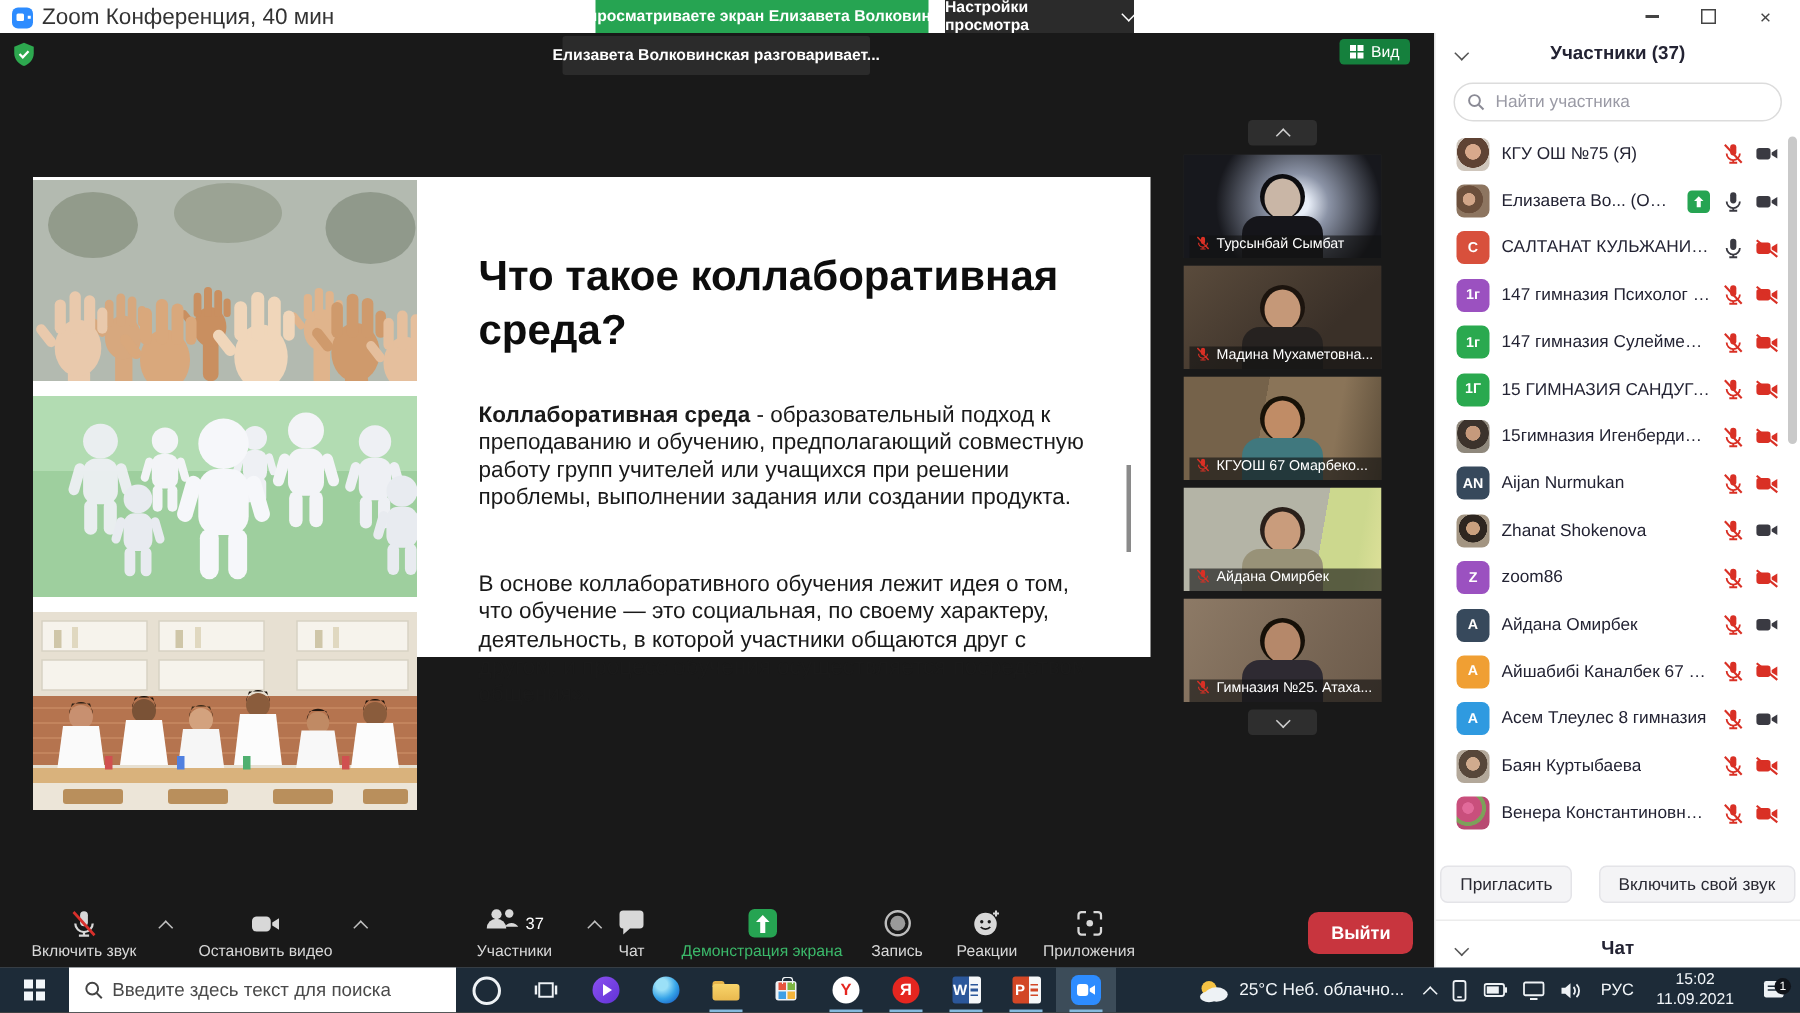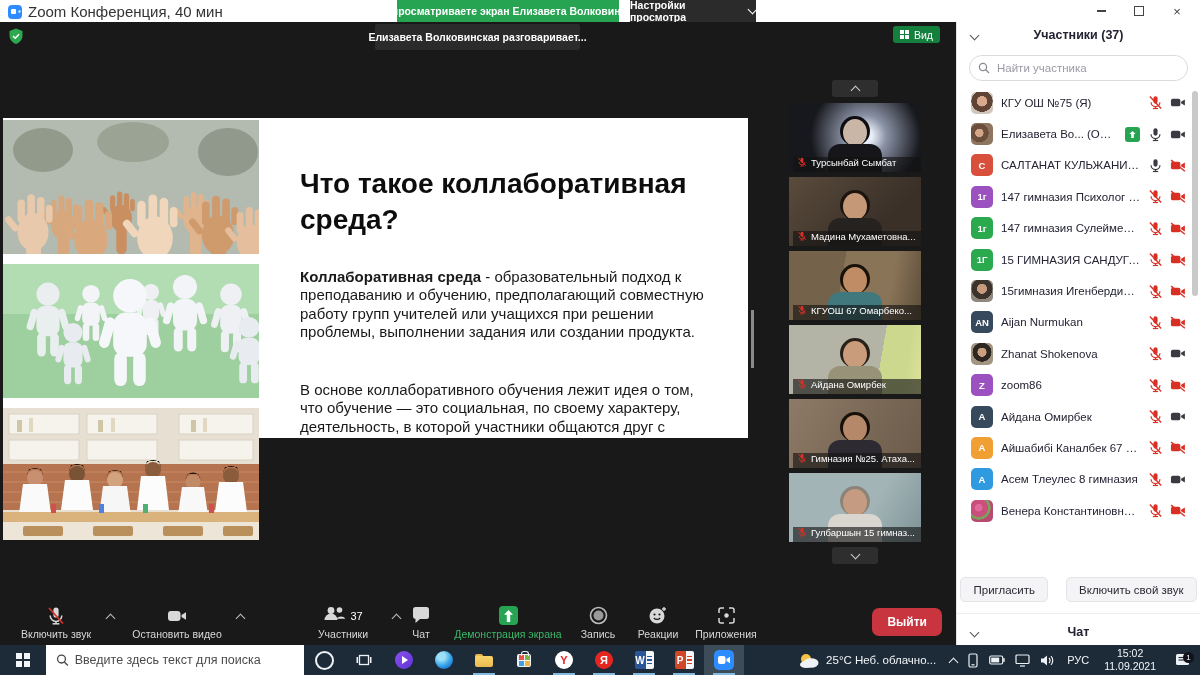--- a/index.html
+++ b/index.html
@@ -19,21 +19,21 @@
   .chev{display:inline-block;width:6px;height:6px;border-right:1.5px solid currentColor;border-bottom:1.5px solid currentColor;transform:rotate(45deg);}
   .chev.up{transform:rotate(-135deg);}
   
   .meeting{position:absolute;left:0;top:22px;width:956px;height:623px;background:#191919;}
   .shield{position:absolute;left:8px;top:6px;}
   .toast{position:absolute;left:375px;top:2px;width:205px;height:26px;background:#2b2b2b;color:#fff;font-size:10.5px;font-weight:bold;display:flex;align-items:center;justify-content:center;border-radius:2px;white-space:nowrap;}
   .view-btn{position:absolute;right:16px;top:4px;height:17px;background:#15803d;color:#fff;font-size:10.5px;display:flex;align-items:center;gap:5px;padding:0 7px;border-radius:3px;cursor:pointer;}
   .grid-ic{display:inline-grid;grid-template-columns:4px 4px;grid-gap:1.5px;}
   .grid-ic i{width:4px;height:4px;background:#fff;}
   
-  .slide{position:absolute;left:3px;top:96px;width:745px;height:320px;background:#fff;}
+  .slide{position:absolute;left:22px;top:96px;width:745px;height:320px;background:#fff;}
   .slide-img{position:absolute;left:0;width:256px;overflow:hidden;}
   .slide-title{position:absolute;left:297px;top:48px;width:432px;font-size:28px;line-height:1.27;font-weight:bold;color:#0d0d0d;}
   .slide-p{position:absolute;left:297px;width:418px;font-size:15px;line-height:1.22;color:#1a1a1a;}
   .slide-scrollbar{position:absolute;left:751px;top:288px;width:3px;height:58px;background:#8a8a8a;}
   
   .thumbs{position:absolute;left:789px;top:58px;width:132px;}
   .thumb-nav{width:46px;height:17px;margin:0 auto 6px;background:#2e2e2e;border-radius:3px;display:flex;align-items:center;justify-content:center;color:#cfcfcf;cursor:pointer;}
   .thumb-nav.down{margin:2px auto 0;}
   .thumb{position:relative;width:132px;height:69px;margin-bottom:5px;overflow:hidden;background:#222;}
   .t-scene{position:absolute;inset:0;}
@@ -375,39 +375,20 @@
                   <rect x="5.8" y="1.2" width="4.4" height="8" rx="2.2" fill="#d93025"></rect>
                   <path d="M3.3 7.8a4.7 4.7 0 0 0 9.4 0" fill="none" stroke="#d93025" stroke-width="1.3"></path>
                   <line x1="8" y1="12.4" x2="8" y2="14.2" stroke="#d93025" stroke-width="1.3"></line>
                   <line x1="5.2" y1="14.4" x2="10.8" y2="14.4" stroke="#d93025" stroke-width="1.3"></line>
                   <line x1="2" y1="1.6" x2="14" y2="14.4" stroke="#d93025" stroke-width="1.5"></line>
                 </svg>
               </span>
               <span>Гимназия №25. Атаха...</span>
             </div>
           </div>
-          <div class="thumb">
-            <div class="t-scene" style="background:linear-gradient(120deg, #a3b4b6 0 60%, #7e9397)">
-              <div class="t-hair" style="background:#8c8478"></div>
-              <div class="t-head" style="background:#c59c82"></div>
-              <div class="t-body" style="background:#d9d6d0"></div>
-            </div>
-            <div class="t-name">
-              <span style="display:flex">
-                <svg width="10" height="10" viewBox="0 0 16 16">
-                  <rect x="5.8" y="1.2" width="4.4" height="8" rx="2.2" fill="#d93025"></rect>
-                  <path d="M3.3 7.8a4.7 4.7 0 0 0 9.4 0" fill="none" stroke="#d93025" stroke-width="1.3"></path>
-                  <line x1="8" y1="12.4" x2="8" y2="14.2" stroke="#d93025" stroke-width="1.3"></line>
-                  <line x1="5.2" y1="14.4" x2="10.8" y2="14.4" stroke="#d93025" stroke-width="1.3"></line>
-                  <line x1="2" y1="1.6" x2="14" y2="14.4" stroke="#d93025" stroke-width="1.5"></line>
-                </svg>
-              </span>
-              <span>Гулбаршын 15 гимназ...</span>
-            </div>
-          </div>
         </div>
       <div class="thumb-nav down">
           <span class="chev" style="margin-bottom:2px"></span>
         </div>
     </div>
 
     <div class="toolbar">
       <div class="tbi" style="left:6px;width:100px;">
         <div class="icon-row">
           <svg width="20" height="20" viewBox="0 0 20 20">
@@ -790,20 +771,42 @@
             </span>
             <span style="display:flex">
               <svg width="16" height="15" viewBox="0 0 17 15">
                 <rect x="1" y="3.5" width="10" height="8" rx="2" fill="#3a3a42"></rect>
                 <path d="M11.8 6.6l4-2.4v6.6l-4-2.4z" fill="#3a3a42"></path>
               </svg>
             </span>
           </span>
         </div>
         <div class="prow">
+          <div class="p-avatar" style="background:radial-gradient(circle at 50% 42%, #d0ab8e 0 26%, #57473a 28% 56%, #b3a89a 58%)"></div>
+          <div class="p-name">Баян Куртыбаева</div>
+          <span class="p-icons">
+            <span style="display:flex">
+              <svg width="15" height="15" viewBox="0 0 16 16">
+                <rect x="5.8" y="1.2" width="4.4" height="8" rx="2.2" fill="#d93025"></rect>
+                <path d="M3.3 7.8a4.7 4.7 0 0 0 9.4 0" fill="none" stroke="#d93025" stroke-width="1.3"></path>
+                <line x1="8" y1="12.4" x2="8" y2="14.2" stroke="#d93025" stroke-width="1.3"></line>
+                <line x1="5.2" y1="14.4" x2="10.8" y2="14.4" stroke="#d93025" stroke-width="1.3"></line>
+                <line x1="2" y1="1.6" x2="14" y2="14.4" stroke="#d93025" stroke-width="1.5"></line>
+              </svg>
+            </span>
+            <span style="display:flex">
+              <svg width="16" height="15" viewBox="0 0 17 15">
+                <rect x="1" y="3.5" width="10" height="8" rx="2" fill="#d93025"></rect>
+                <path d="M11.8 6.6l4-2.4v6.6l-4-2.4z" fill="#d93025"></path>
+                <line x1="1.2" y1="1.8" x2="15.8" y2="13.6" stroke="#d93025" stroke-width="1.5"></line>
+              </svg>
+            </span>
+          </span>
+        </div>
+        <div class="prow">
           <div class="p-avatar" style="background:radial-gradient(circle at 35% 35%, #e26a9a 0 18%, #c94f7c 20% 45%, #7da05a 47% 58%, #b84a72 60%)"></div>
           <div class="p-name">Венера Константиновна Окасова</div>
           <span class="p-icons">
             <span style="display:flex">
               <svg width="15" height="15" viewBox="0 0 16 16">
                 <rect x="5.8" y="1.2" width="4.4" height="8" rx="2.2" fill="#d93025"></rect>
                 <path d="M3.3 7.8a4.7 4.7 0 0 0 9.4 0" fill="none" stroke="#d93025" stroke-width="1.3"></path>
                 <line x1="8" y1="12.4" x2="8" y2="14.2" stroke="#d93025" stroke-width="1.3"></line>
                 <line x1="5.2" y1="14.4" x2="10.8" y2="14.4" stroke="#d93025" stroke-width="1.3"></line>
                 <line x1="2" y1="1.6" x2="14" y2="14.4" stroke="#d93025" stroke-width="1.5"></line>

